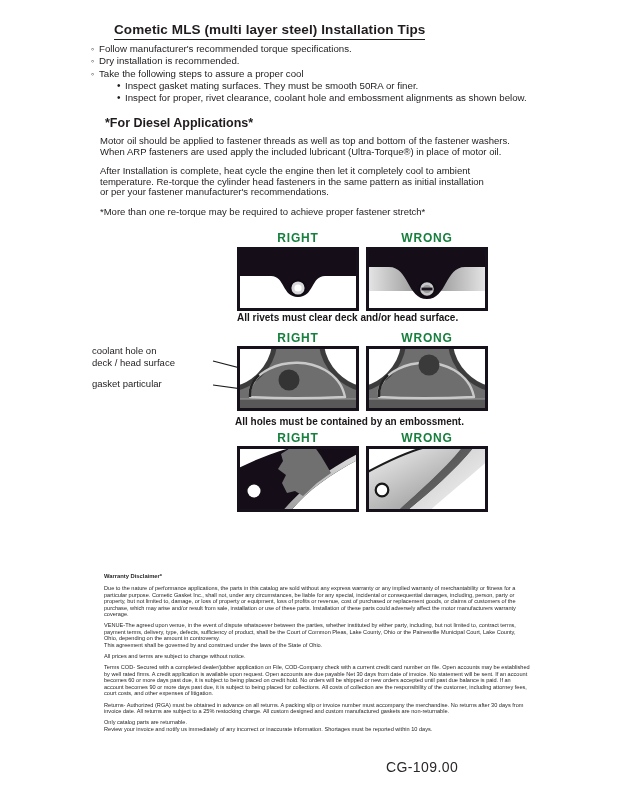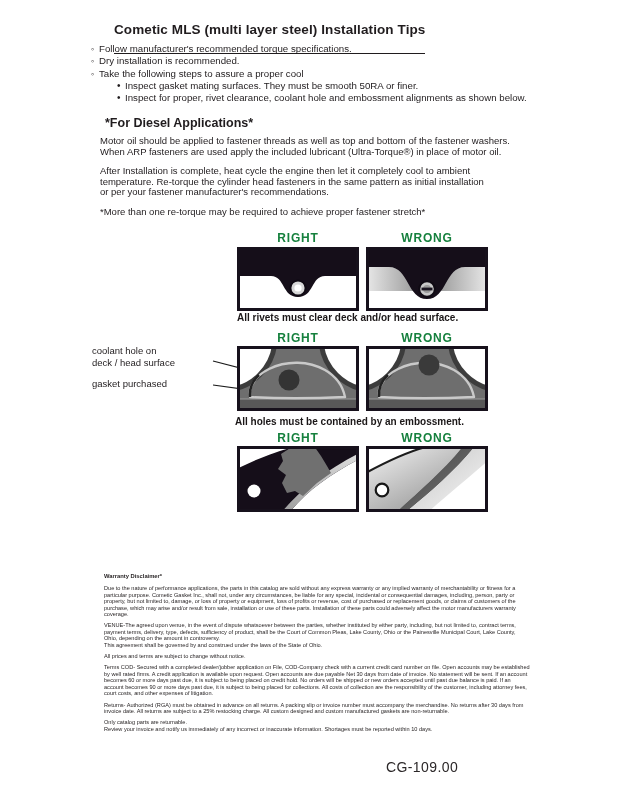--- a/index.html
+++ b/index.html
@@ -4,21 +4,21 @@
 <style>
   html,body{margin:0;padding:0;background:#ffffff;}
   #page{
     position:relative; width:618px; height:800px; background:#ffffff;
     font-family:"Liberation Sans", sans-serif; color:#201c1e; overflow:hidden;
   }
   .pre{white-space:pre-line;}
   
   .title{
     position:absolute; left:114px; top:22px; font-size:13.5px; font-weight:bold;
-    border-bottom:1.6px solid #201c1e; padding-bottom:16px; letter-spacing:.1px;
+    border-bottom:1.6px solid #201c1e; padding-bottom:2px; letter-spacing:.1px;
   }
   
   .bullets{position:absolute; left:91px; top:43px; font-size:9.7px;}
   .brow{display:flex; line-height:12.3px;}
   .brow .mk{width:8px; flex:0 0 8px; font-size:9px;}
   .brow.sub{margin-left:26px;}
   .brow.sub .mk{font-size:10px;}
   
   .diesel-head{position:absolute; left:105px; top:116px; font-size:12.5px; font-weight:bold;}
   .para{position:absolute; left:100px; width:436px; font-size:9.5px; line-height:10.6px;}
@@ -120,21 +120,21 @@
     </svg>
   </div>
 
   <div class="dcap" style="left:237px; top:312px;">All rivets must clear deck and/or head surface.</div>
 
   <div class="dlabel" style="left:237px; top:331px;">RIGHT</div>
   <div class="dlabel" style="left:366px; top:331px;">WRONG</div>
 
   <div class="callout pre" style="top:345px;">coolant hole on
 deck / head surface</div>
-  <div class="callout" style="top:378px;">gasket purchased</div>
+  <div class="callout" style="top:378px;">gasket particular</div>
   <svg class="leader" width="100" height="45" viewBox="0 0 100 45">
     <line x1="8" y1="6" x2="85" y2="26" stroke="#1a1a1a" stroke-width="1.1"></line>
     <line x1="8" y1="30" x2="59" y2="37" stroke="#1a1a1a" stroke-width="1.1"></line>
   </svg>
 
   <div class="dbox" style="left:237px; top:346px;">
     <svg width="122" height="65" viewBox="0 0 122 65">
       <rect x="1.5" y="1.5" width="119" height="62" fill="#6e6e6e"></rect>
       <circle cx="-14" cy="-8" r="52" fill="#ffffff" stroke="#3c3c3c" stroke-width="5"></circle>
       <circle cx="136" cy="-8" r="52" fill="#ffffff" stroke="#3c3c3c" stroke-width="5"></circle>

